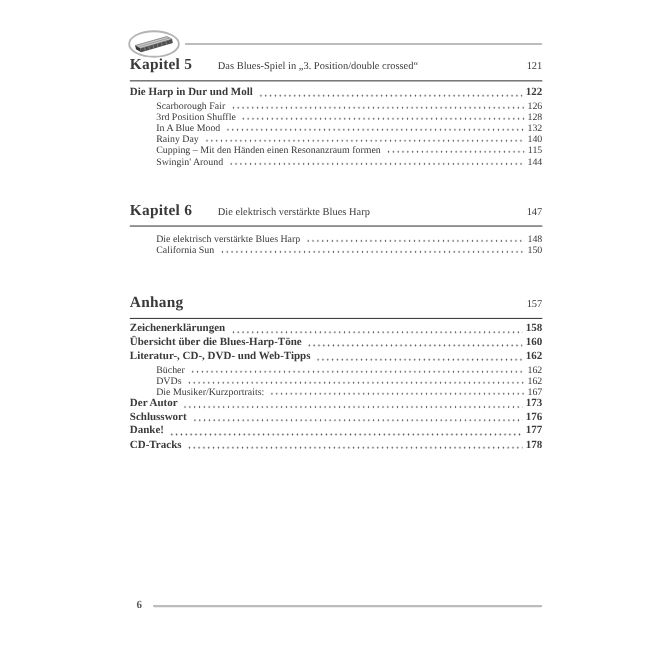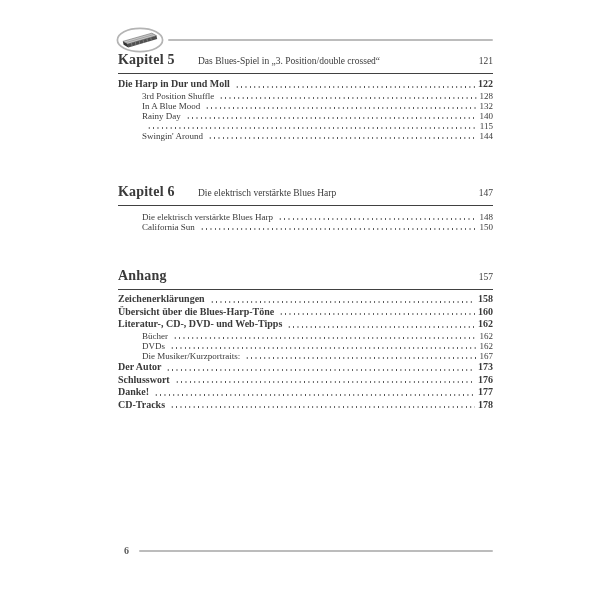--- a/index.html
+++ b/index.html
@@ -86,35 +86,41 @@
       <span class="chap-page">121</span>
     </div>
     <div class="rule"></div>
     <ul class="entries">
         <li class="entry bold">
     <span class="entry-label">Die Harp in Dur und Moll</span>
     <span class="leader"></span>
     <span class="entry-page">122</span>
   </li>
         <li class="entry sub ind">
+    <span class="entry-label">Scarborough Fair</span>
+    <span class="leader"></span>
+    <span class="entry-page">126</span>
+  </li>
+        <li class="entry sub ind">
     <span class="entry-label">3rd Position Shuffle</span>
     <span class="leader"></span>
     <span class="entry-page">128</span>
   </li>
         <li class="entry sub ind">
     <span class="entry-label">In A Blue Mood</span>
     <span class="leader"></span>
     <span class="entry-page">132</span>
   </li>
         <li class="entry sub ind">
     <span class="entry-label">Rainy Day</span>
     <span class="leader"></span>
     <span class="entry-page">140</span>
   </li>
         <li class="entry sub ind">
+    <span class="entry-label">Cupping – Mit den Händen einen Resonanzraum formen</span>
     <span class="leader"></span>
     <span class="entry-page">115</span>
   </li>
         <li class="entry sub ind">
     <span class="entry-label">Swingin' Around</span>
     <span class="leader"></span>
     <span class="entry-page">144</span>
   </li>
       </ul>
   </section>

